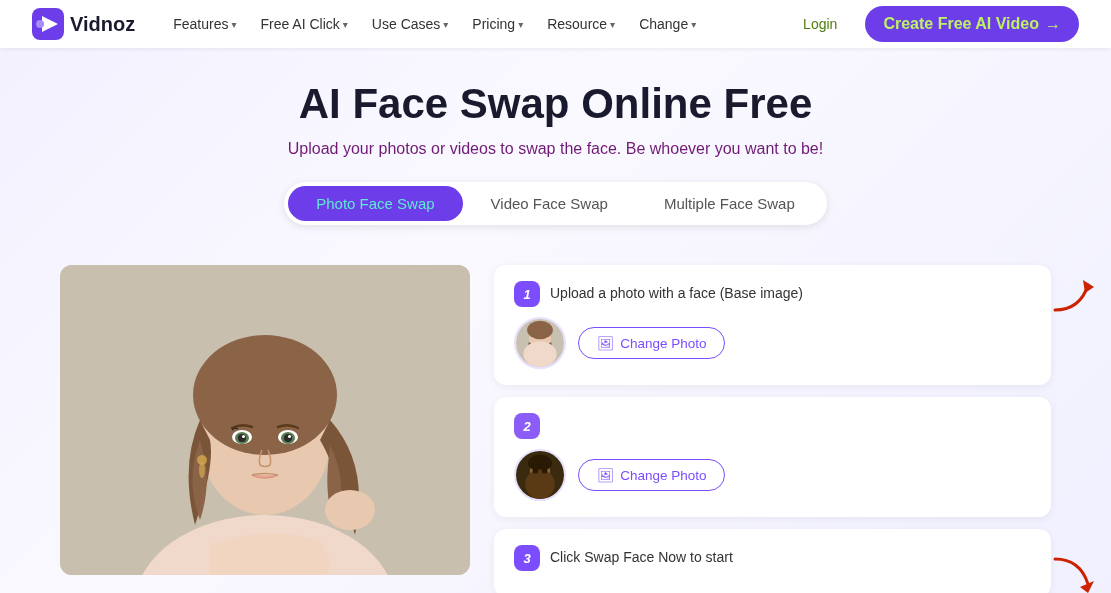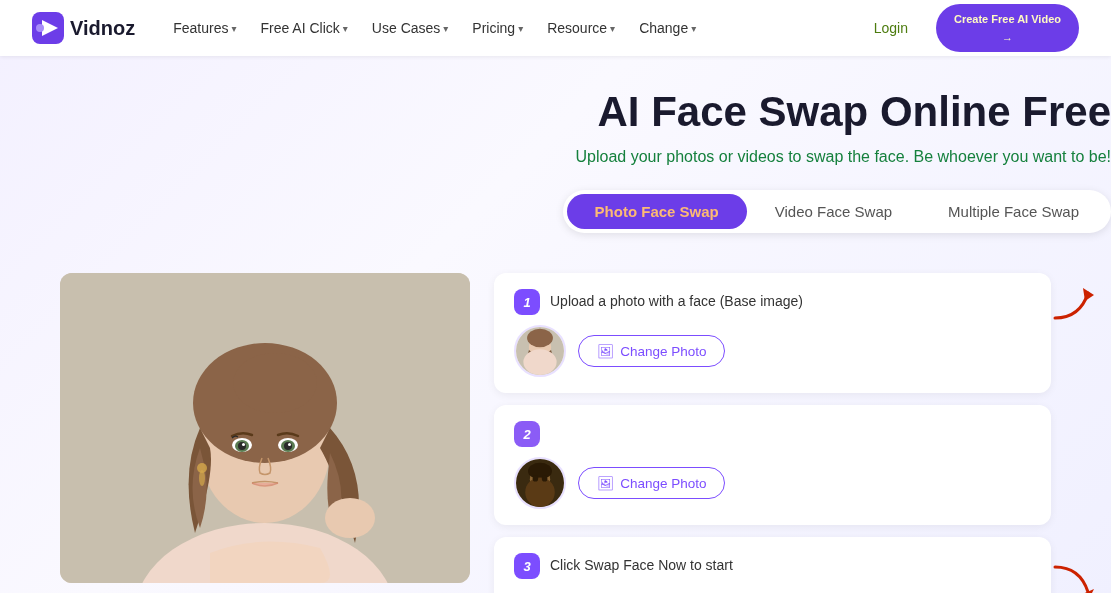--- a/index.html
+++ b/index.html
@@ -8,21 +8,21 @@
       background: linear-gradient(135deg, #f3f0ff 0%, #faf9ff 40%, #f0f0ff 100%);
       min-height: 593px;
       overflow: hidden;
     }
 
     
     nav {
       display: flex;
       align-items: center;
       padding: 0 32px;
-      height: 56px;
+      height: 48px;
       background: white;
       box-shadow: 0 1px 4px rgba(0,0,0,0.07);
     }
     .nav-logo {
       display: flex;
       align-items: center;
       gap: 6px;
       margin-right: 28px;
       text-decoration: none;
     }
@@ -65,44 +65,43 @@
       font-size: 14px;
       color: #4d7c0f;
       cursor: pointer;
       padding: 6px 12px;
     }
     .create-btn {
       display: flex;
       align-items: center;
       gap: 6px;
       background: #6c3de8;
-      color: #fef9c3;
+      color: #bef264;
       padding: 9px 18px;
       border-radius: 24px;
-      font-size: 11px;
+      font-size: 16px;
       font-weight: 600;
       cursor: pointer;
       white-space: nowrap;
-      flex-direction: column;
     }
 
     
     .hero {
-      text-align: right;
+      text-align: center;
       padding: 32px 0 20px;
     }
     .hero h1 {
       font-size: 42px;
       font-weight: 800;
       color: #1a1a2e;
       margin-bottom: 12px;
     }
     .hero p {
       font-size: 16px;
-      color: #15803d;
+      color: #701a75;
       margin-bottom: 24px;
     }
 
     
     .tabs {
       display: inline-flex;
       background: white;
       border-radius: 32px;
       padding: 4px;
       box-shadow: 0 2px 8px rgba(0,0,0,0.1);
@@ -112,22 +111,22 @@
       padding: 9px 28px;
       border-radius: 28px;
       font-size: 15px;
       font-weight: 500;
       cursor: pointer;
       color: #555;
       transition: all 0.2s;
     }
     .tab.active {
       background: #6c3de8;
-      color: #fdba74;
-      font-weight: 700;
+      color: #5eead4;
+      font-weight: 400;
     }
 
     
     .main-content {
       display: flex;
       gap: 24px;
       padding: 20px 60px 0;
       align-items: flex-start;
     }
 

